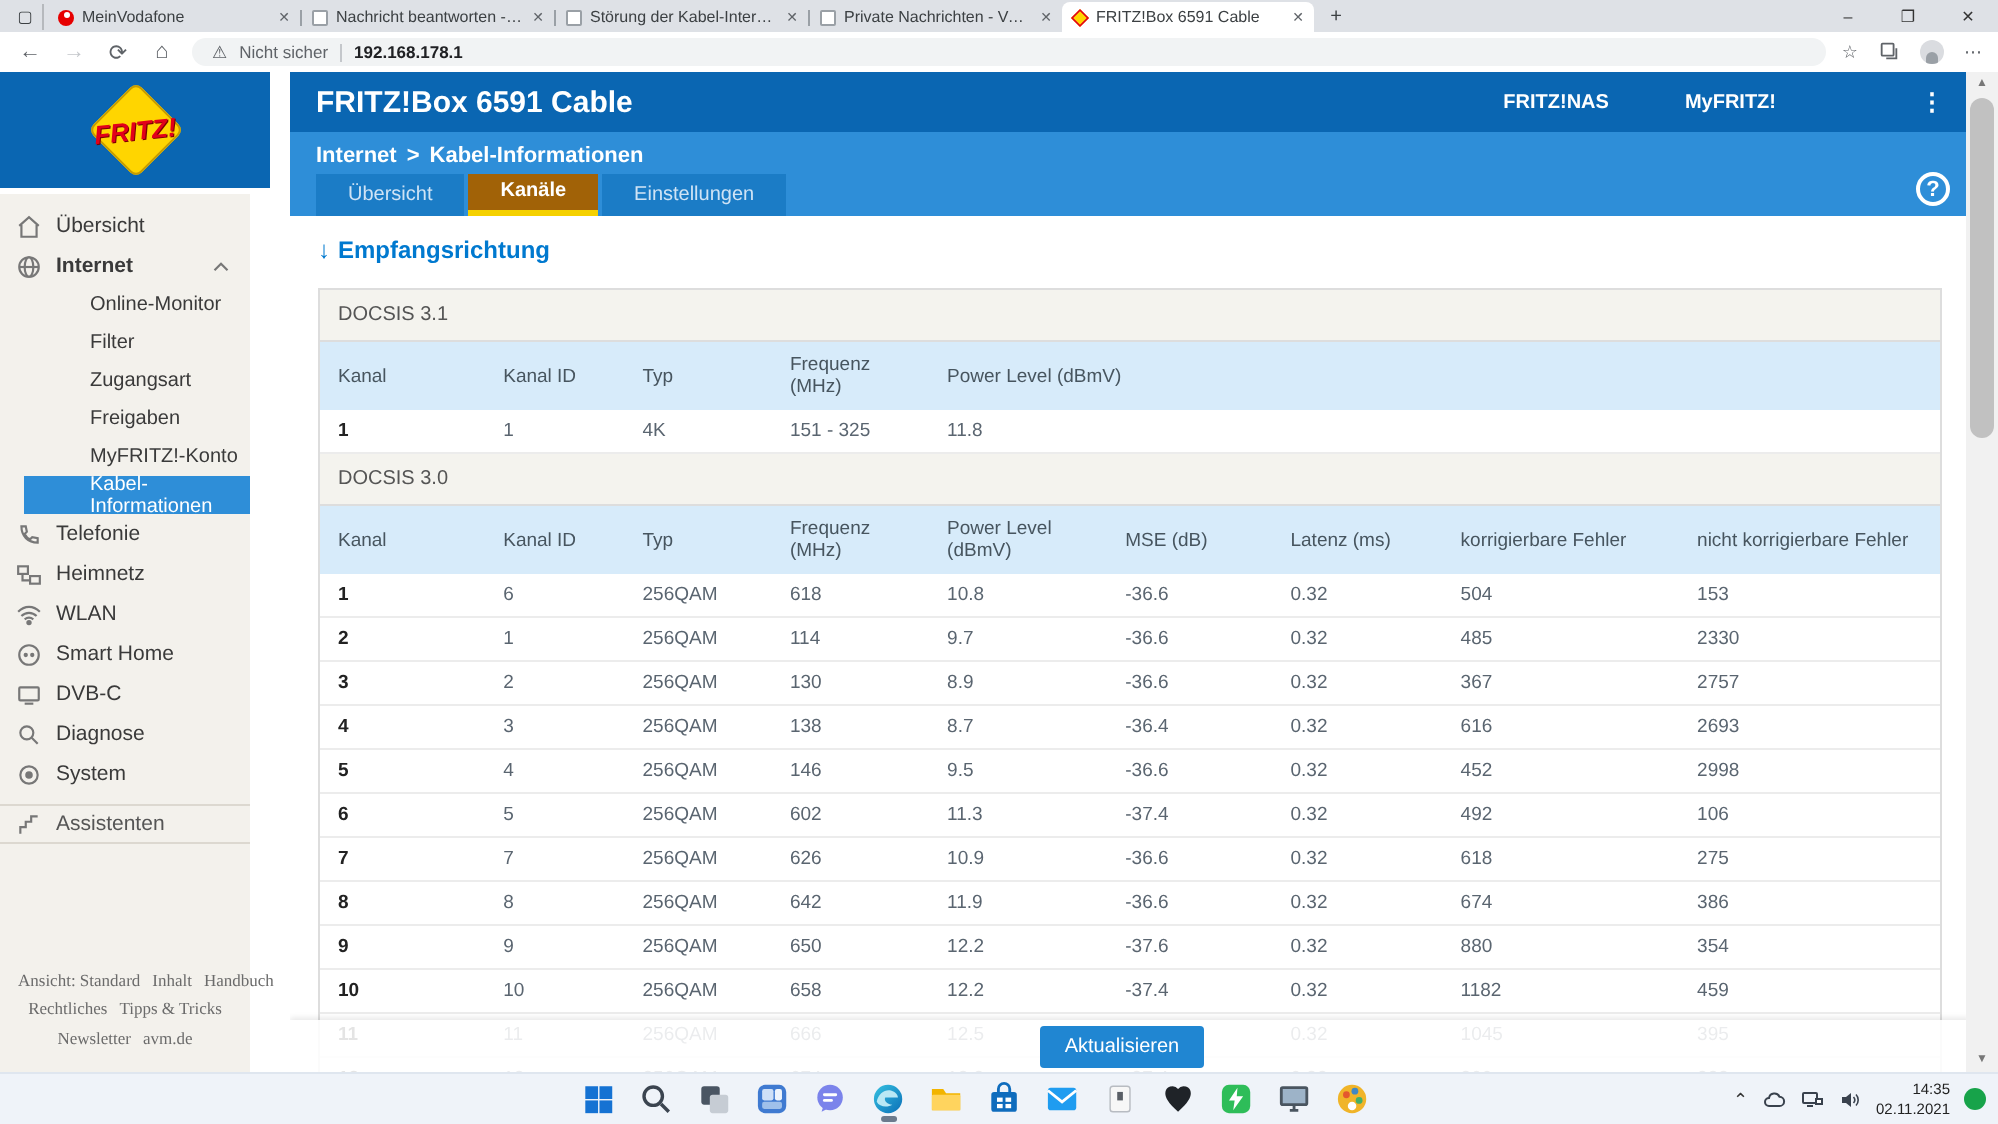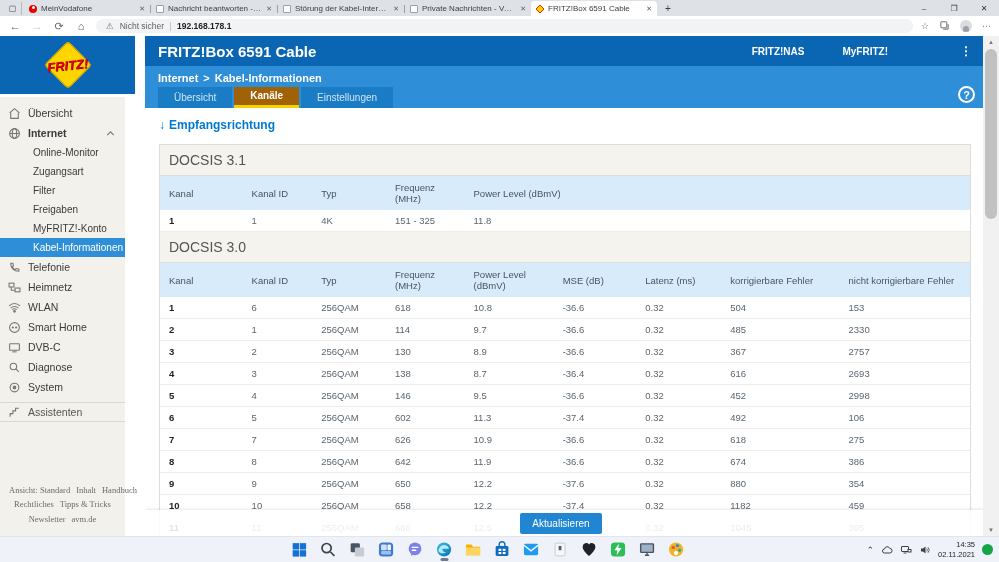--- a/index.html
+++ b/index.html
@@ -39,21 +39,21 @@
   .page { position:absolute; top:36px; left:0; width:983px; height:500px; background:#ffffff; display:flex; }
 
   .sidebar { width:135px; height:500px; flex:none; display:flex; flex-direction:column; }
   .logo-box { width:135px; height:58px; background:#0a66b2; display:flex; align-items:center; justify-content:center; flex:none; }
   .logo-diamond { width:34px; height:34px; background:#ffd500; transform:rotate(45deg); border-radius:4px; box-shadow:0 0 0 1px #c79b00 inset; position:relative; }
   .logo-text { position:absolute; color:#e2001a; font-weight:bold; font-style:italic; font-size:13px; letter-spacing:0; text-shadow:0.5px 0.5px 0 #7a0000; transform:rotate(-6deg); }
   .logo-wrap { position:relative; display:flex; align-items:center; justify-content:center; }
   .nav-wrap { width:125px; background:#f3f1ec; flex:1; display:flex; flex-direction:column; margin-top:3px; padding-top:6px; }
   .nav-item { height:20px; display:flex; align-items:center; gap:7px; padding:0 8px; font-size:10.5px; color:#3a3a3a; }
   .nav-item .chev { margin-left:auto; }
-  .nav-sub { height:19px; display:flex; align-items:center; padding-left:33px; font-size:10px; color:#3a3a3a; }
+  .nav-sub { height:19px; display:flex; align-items:center; padding-left:33px; font-size:10px; color:#3a3a3a;margin-left:12px; }
   .nav-sub.active { background:#2e8ed8; color:#ffffff; }
   .nav-item.assist { border-top:1px solid #dcd8d0; border-bottom:1px solid #dcd8d0; margin-top:5px; color:#555;align-items:center; }
   .icon12 { width:13px; height:13px; flex:none; display:inline-flex; }
   .icon12 svg { width:13px; height:13px; }
   .side-footer { margin-top:auto; padding:6px 6px 10px; font-size:8.5px; color:#6b6b6b; text-align:center; line-height:1.7; }
   .side-footer span { margin:0 3px; white-space:nowrap;font-family:Liberation Serif, serif; }
 
   .main { width:840px; height:500px; flex:none; margin-left:10px; display:flex; flex-direction:column; position:relative; }
   .titlebar { height:30px; background:#0a66b2; display:flex; align-items:center; padding:0 13px; flex:none; }
   .titlebar .apptitle { color:#fff; font-size:15px; font-weight:bold; flex:1; }
@@ -62,21 +62,21 @@
   .subbar { height:42px; background:#2e8ed8; position:relative; flex:none; }
   .breadcrumb { padding:6px 13px 0; font-size:11px; color:#fff; font-weight:bold; display:flex; gap:5px; }
   .ftabs { position:absolute; bottom:0; left:13px; display:flex; gap:2px; }
   .ftab { height:21px; line-height:21px; padding:0 16px; font-size:10px; color:#cfe3f5; background:#1b7cc6; }
   .ftab.active { background:#a16207; color:#fff; font-weight:bold; border-bottom:3px solid #f5d100; line-height:18px; }
   .help-circle { position:absolute; right:10px; bottom:5px; width:17px; height:17px; border:2px solid #fff; border-radius:50%; color:#fff; font-size:11px; font-weight:bold; display:flex; align-items:center; justify-content:center; }
 
   .content { flex:1; background:#fff; padding:10px 14px 0; position:relative; overflow:hidden; }
   .section-head { color:#0079cf; font-size:12px; font-weight:bold; display:flex; align-items:center; gap:4px; }
   .tablebox { margin-top:12px; border:1px solid #ddd; }
-  .grouprow { background:#f4f3ee; border-bottom:1px solid #ddd; padding:7px 9px; font-size:14px; color:#555; }
+  .grouprow { background:#f4f3ee; border-bottom:1px solid #ddd; padding:7px 9px; font-size:10px; color:#555; }
   table { width:100%; border-collapse:collapse; table-layout:fixed; }
   th { background:#d7ebfa; text-align:left; font-weight:normal; font-size:9.5px; color:#47555f; padding:6px 9px; }
   td { font-size:9.5px; color:#5a6570; padding:5px 9px; border-bottom:1px solid #ececec; white-space:nowrap; overflow:hidden; }
   td.first { font-weight:bold; color:#222; }
   .bottombar { position:absolute; left:0; right:0; bottom:0; height:26px; background:rgba(255,255,255,.88); box-shadow:0 -1px 3px rgba(0,0,0,.10); display:flex; align-items:center; justify-content:center; padding-right:8px; }
   .btn-blue { background:#2086d2; color:#fff; border:none; font-size:10px; padding:5px 12px; border-radius:2px; font-family:inherit; }
 
   
   .pg-scroll { position:absolute; top:36px; right:0; width:16px; height:500px; background:#f1f1f1; }
   .pg-scroll .arr { height:12px; display:flex; align-items:center; justify-content:center; font-size:6px; color:#777; }
@@ -190,22 +190,22 @@
               </svg>
             </span>
           <span style="font-weight:bold;">Internet</span>
           <span class="icon12 chev">
               <svg viewBox="0 0 24 24" fill="none" stroke="#777" stroke-width="2">
                 <path d="M6 15 L12 9 L18 15"></path>
               </svg>
             </span>
         </div>
         <div class="nav-sub">Online-Monitor</div>
+        <div class="nav-sub">Filter</div>
         <div class="nav-sub">Zugangsart</div>
-        <div class="nav-sub">Filter</div>
         <div class="nav-sub">Freigaben</div>
         <div class="nav-sub">MyFRITZ!-Konto</div>
         <div class="nav-sub active">Kabel-Informationen</div>
         <div class="nav-item">
           <span class="icon12">
               <svg viewBox="0 0 24 24" fill="none" stroke="#777" stroke-width="2">
                 <path d="M5 4 C5 13 11 19 20 19 L20 15 L15 14 L13 16 C10 15 9 13 8 11 L10 9 L9 4 Z"></path>
               </svg>
             </span>
           <span>Telefonie</span>

